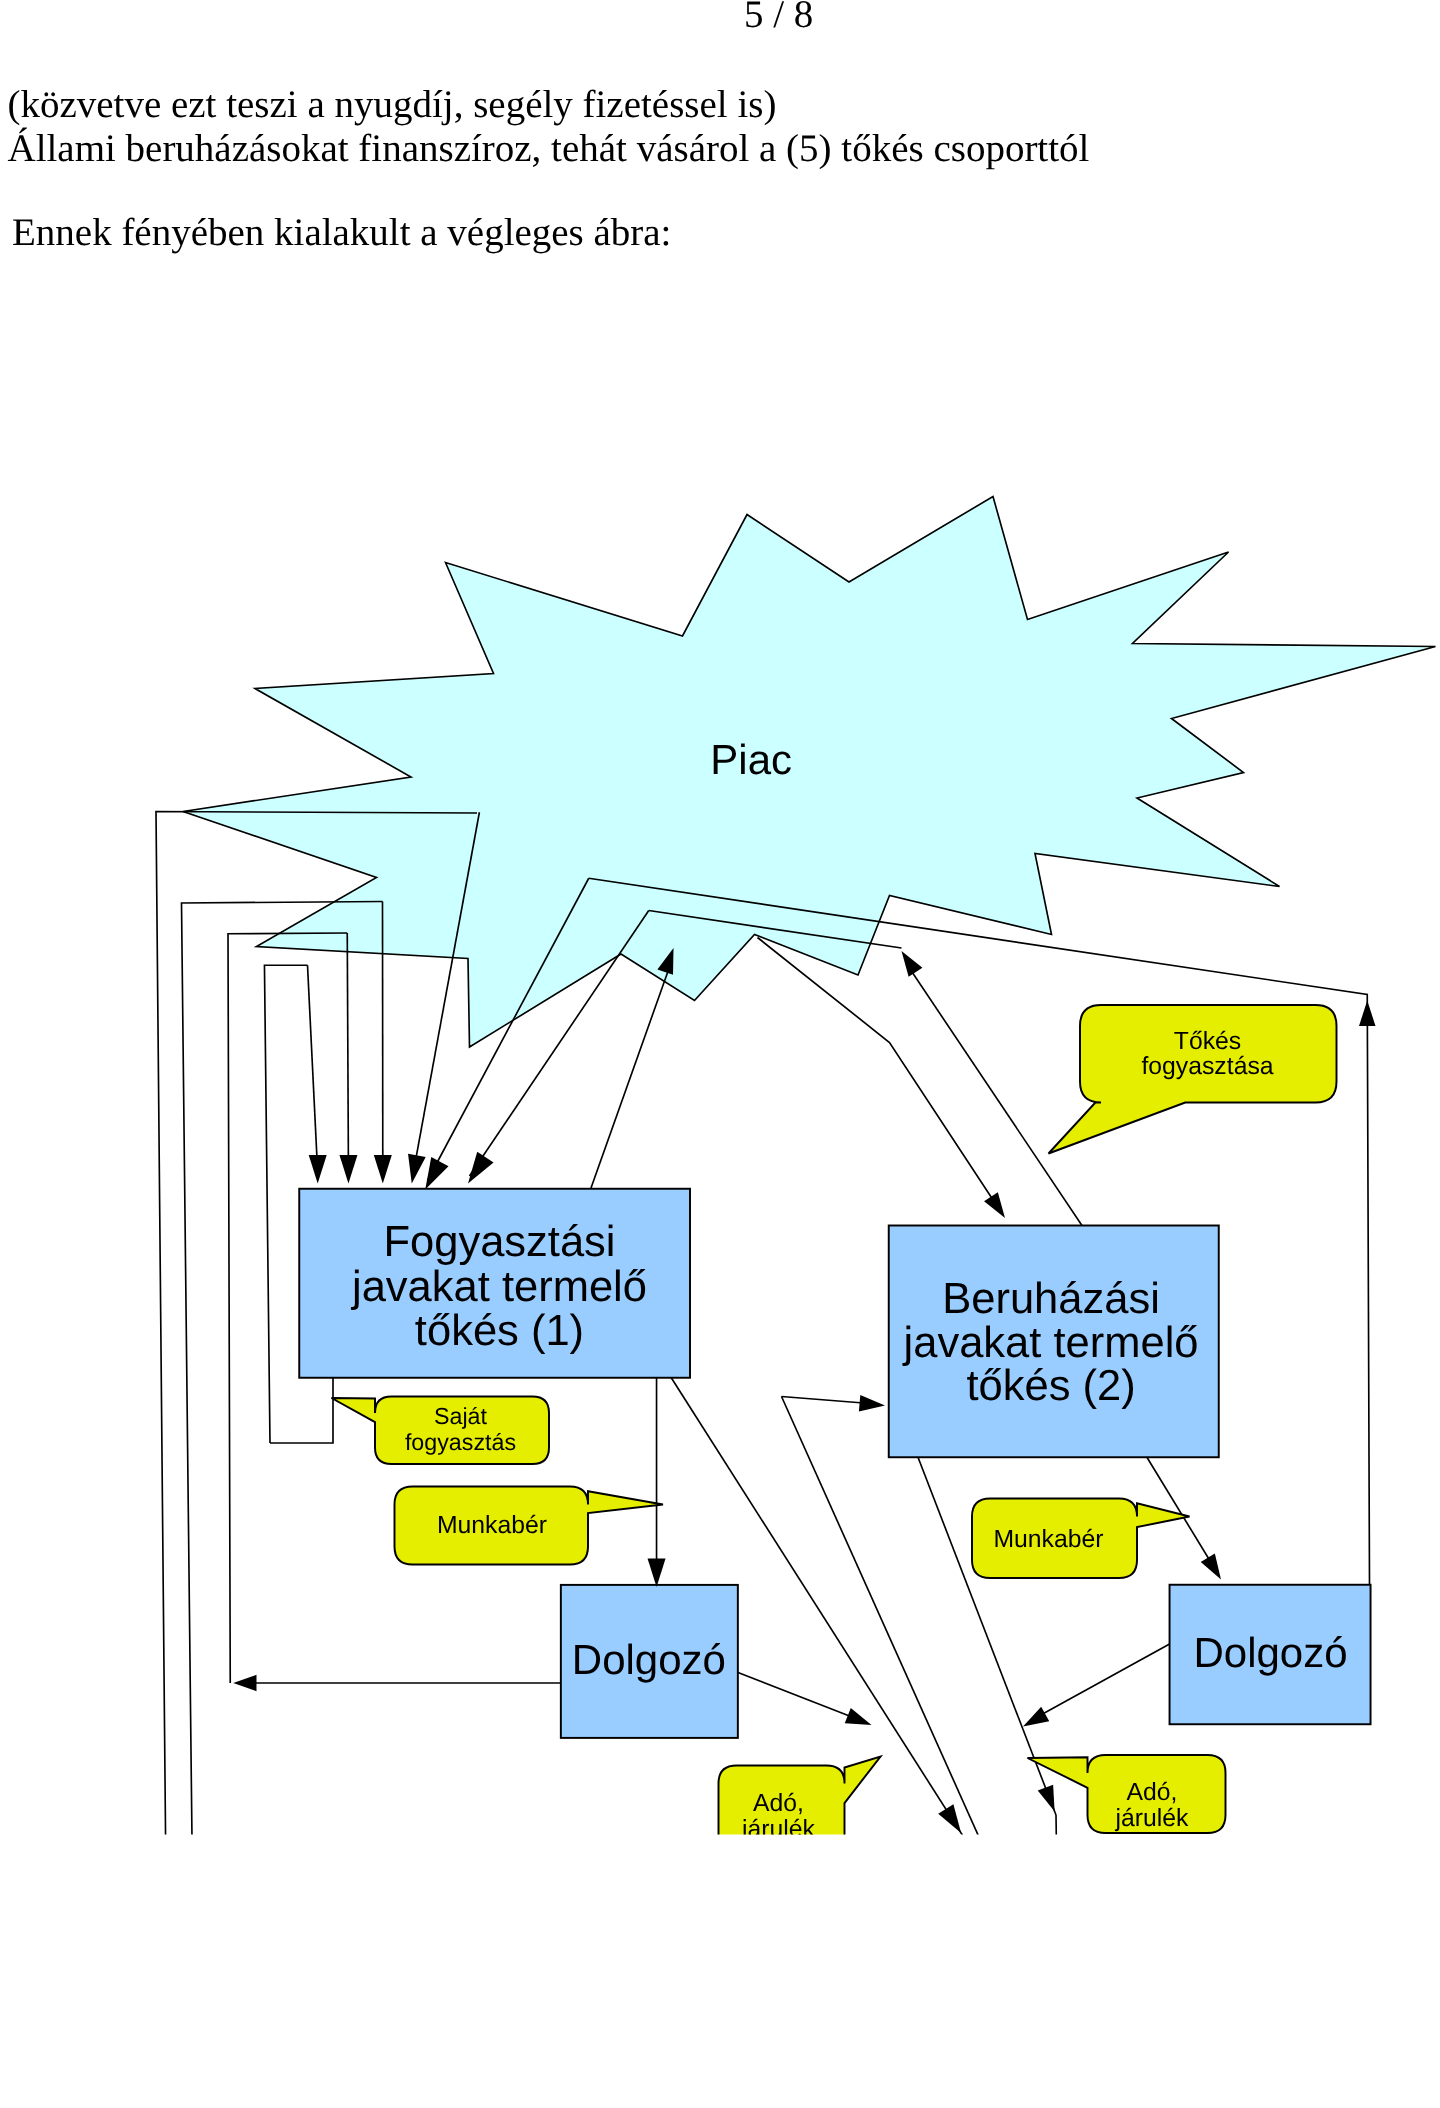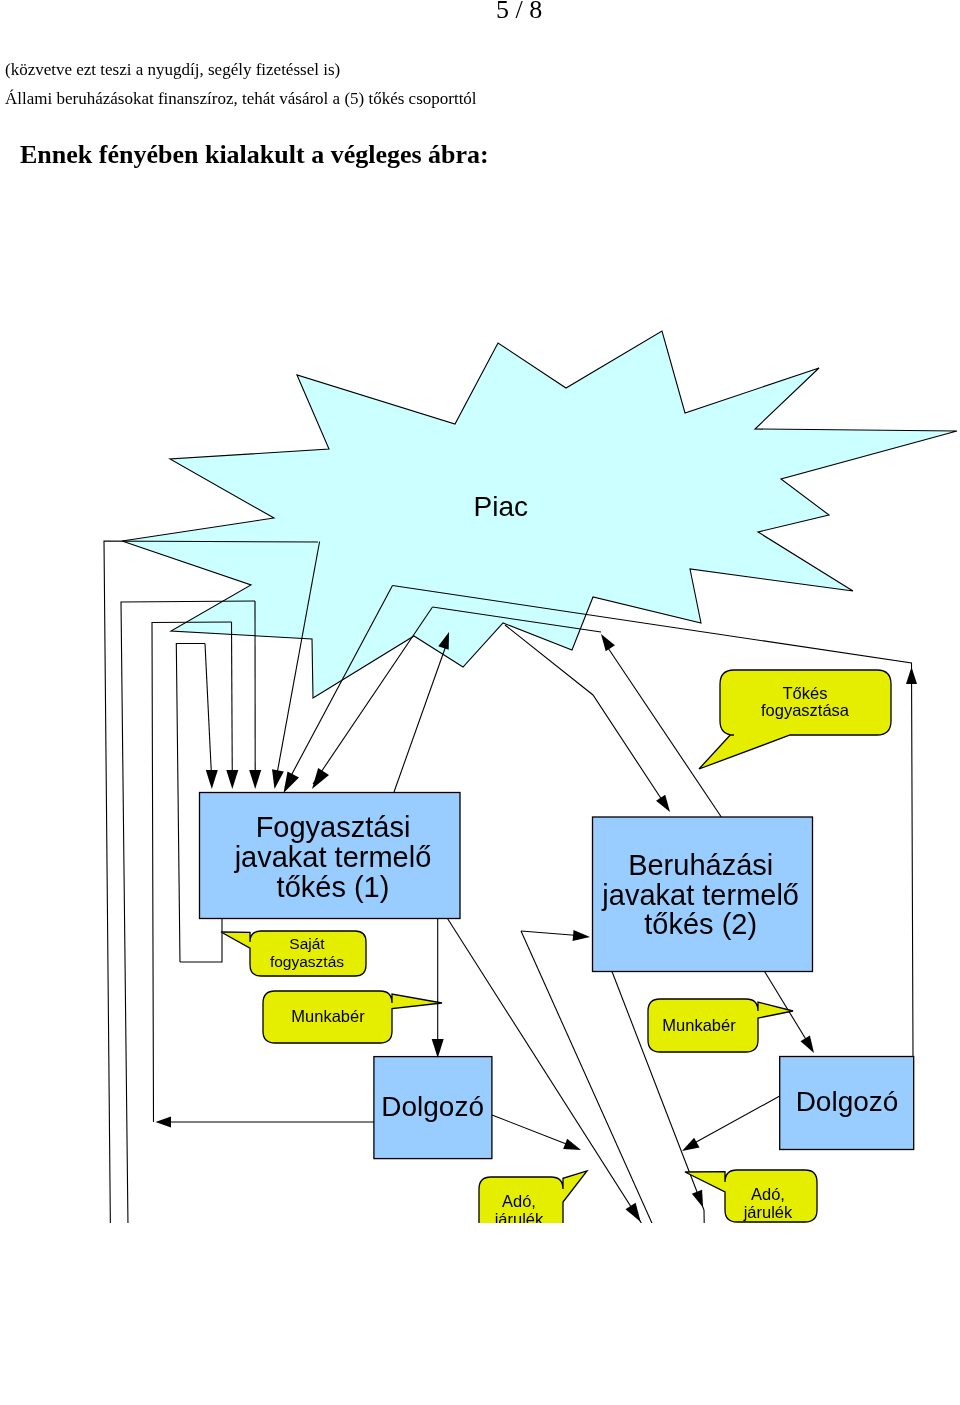--- a/index.html
+++ b/index.html
@@ -1,21 +1,21 @@
 <!DOCTYPE html>
 <html><head>
 <meta charset="utf-8">
 <title>5 / 8</title>
 <style>
   html,body{margin:0;padding:0;background:#ffffff;}
   body{width:960px;height:1405px;font-family:"Liberation Serif",serif;}
   .page{position:relative;width:960px;height:1223px;overflow:hidden;background:#ffffff;}
   .page-number{position:absolute;left:496px;top:-3px;font-size:26px;line-height:26px;color:#000;}
-  .para{position:absolute;left:5px;font-size:17px;line-height:29px;color:#000;white-space:nowrap;}
-  .caption{position:absolute;left:20px;font-size:26px;line-height:26px;font-weight:bold;color:#000;white-space:nowrap;text-align:center;}
+  .para{position:absolute;left:5px;font-size:26px;line-height:29px;color:#000;white-space:nowrap;}
+  .caption{position:absolute;left:8px;font-size:26px;line-height:26px;font-weight:normal;color:#000;white-space:nowrap;text-align:center;}
   svg.diagram{position:absolute;left:0;top:0;}
   .dg-label{font-family:"Liberation Sans",sans-serif;fill:#000;}
   .dg-line{fill:none;stroke:#000;stroke-width:1.1;}
   .dg-shape{stroke:#000;stroke-width:1.1;}
   .dg-box{stroke:#000;stroke-width:1.3;}
   .dg-callout{stroke:#000;stroke-width:1.3;}
 </style>
 </head>
 <body>
 

